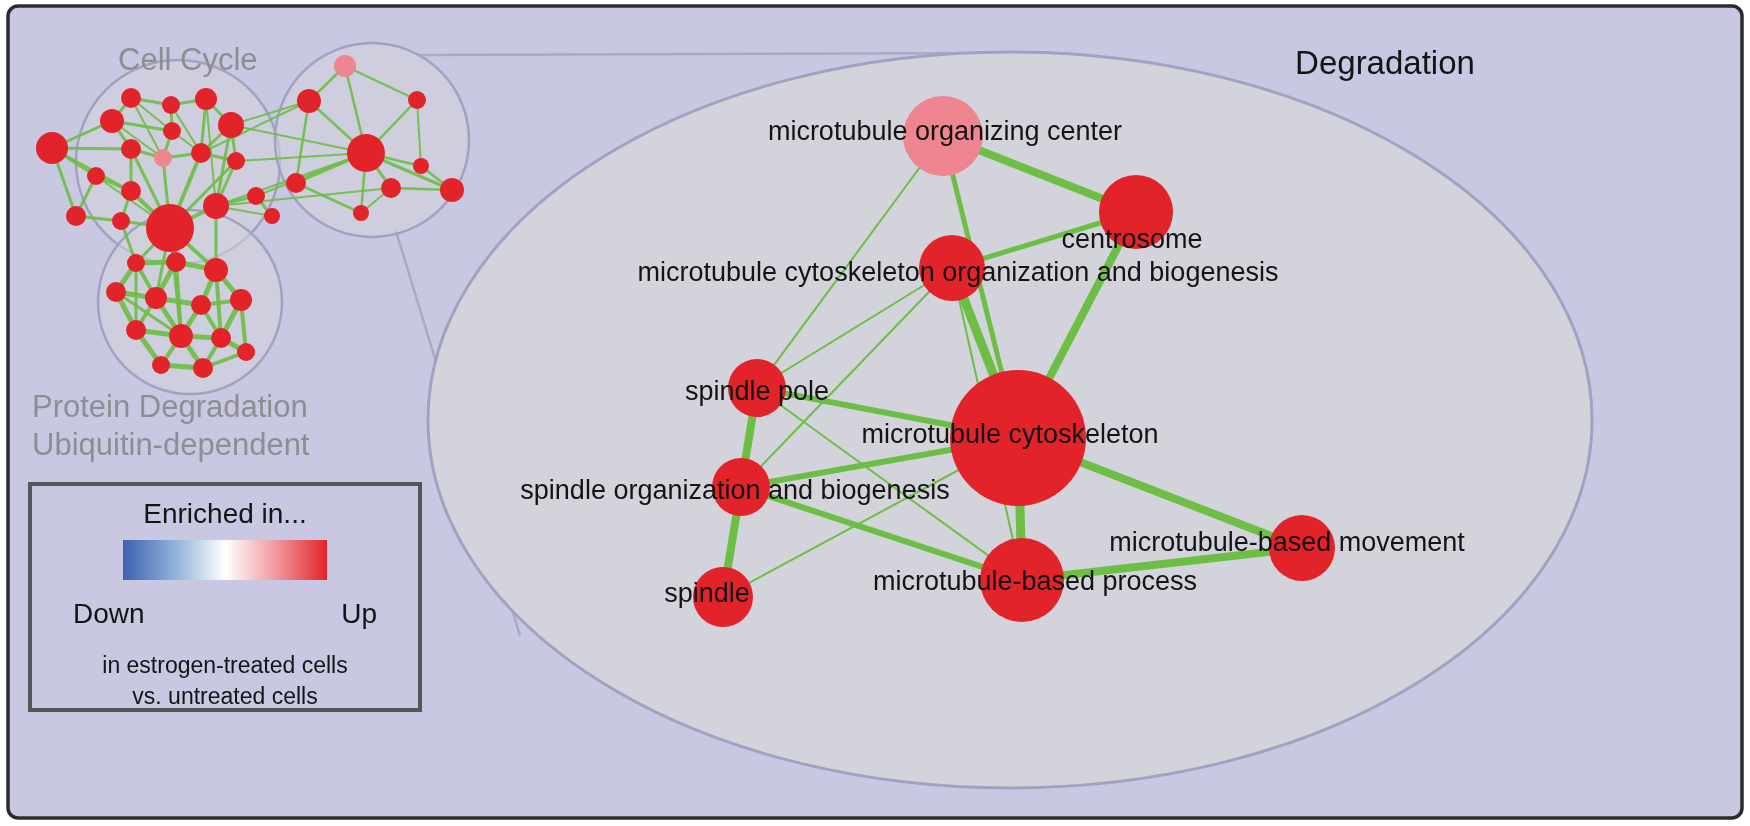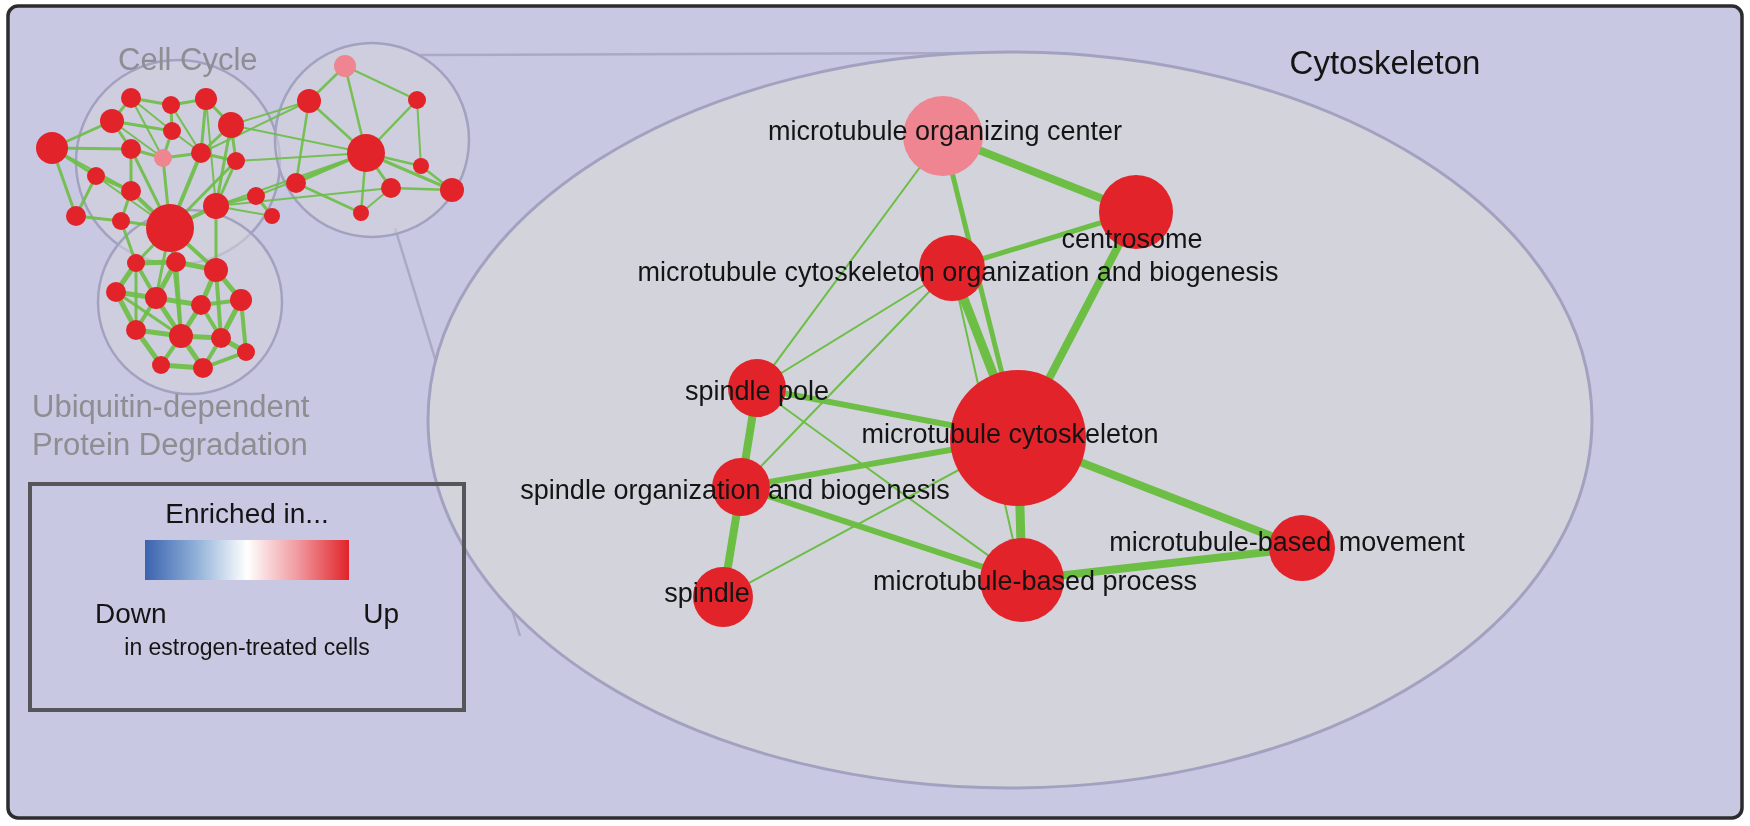--- a/index.html
+++ b/index.html
@@ -5,27 +5,27 @@
   html,body{margin:0;padding:0;background:#ffffff;}
   .stage{position:relative;width:1750px;height:826px;overflow:hidden;
          font-family:"Liberation Sans","DejaVu Sans",sans-serif;}
   .stage svg{position:absolute;left:0;top:0;}
   .overlay{position:absolute;}
   .cluster-label{color:var(--gray-label,#8d8d92);}
   #cell-cycle-label{left:118px;top:42px;font-size:31px;}
   #ubiquitin-label{left:32px;top:388px;font-size:31px;line-height:1.22;}
   #detail-title{left:1253px;top:44px;width:264px;text-align:center;font-size:33px;
                 line-height:1.15;color:var(--text,#141414);}
-  #legend{left:28px;top:482px;width:438px;height:230px;
+  #legend{left:28px;top:482px;width:394px;height:230px;
           border:4px solid var(--legend-border,#55555a);box-sizing:border-box;
           text-align:center;color:var(--text,#141414);}
   .legend-title{margin-top:12px;font-size:28px;}
   .legend-bar{width:204px;height:40px;margin:10px auto 0;}
   .legend-row{width:304px;margin:18px auto 0;display:flex;justify-content:space-between;font-size:28px;}
-  .legend-note{margin-top:2px;font-size:23px;line-height:1.35;}
+  .legend-note{margin-top:20px;font-size:23px;line-height:1.35;}
   .node-label{font-size:27px;fill:var(--text,#141414);}
 </style>
 </head>
 <body>
 
 <div class="stage">
   <svg width="1750" height="826" viewBox="0 0 1750 826">
     <g>
         <rect x="8" y="6" width="1734" height="812" rx="10" fill="#c8c8e2" stroke="#2c2c30" stroke-width="3.5"></rect>
       </g>
@@ -231,32 +231,33 @@
         <text x="735" y="499" text-anchor="middle" class="node-label">spindle organization and biogenesis</text>
         <text x="1287" y="551" text-anchor="middle" class="node-label">microtubule-based movement</text>
         <text x="1035" y="590" text-anchor="middle" class="node-label">microtubule-based process</text>
         <text x="707" y="602" text-anchor="middle" class="node-label">spindle</text>
       </g>
   </svg>
 
   <div class="overlay cluster-label" id="cell-cycle-label">Cell Cycle</div>
 
   <div class="overlay cluster-label" id="ubiquitin-label">
+    <div>Protein Degradation</div>
     <div>Ubiquitin-dependent</div>
-    <div>Protein Degradation</div>
   </div>
 
   <div class="overlay" id="detail-title">
-    <div>Cytoskeleton</div>
+    <div>Degradation</div>
   </div>
 
   <div class="overlay" id="legend">
     <div class="legend-title">Enriched in...</div>
     <div class="legend-bar" style="background: linear-gradient(90deg, rgb(59, 99, 175), rgb(143, 176, 216), rgb(255, 255, 255), rgb(240, 153, 159), rgb(226, 35, 42));"></div>
     <div class="legend-row">
       <span>Down</span>
       <span>Up</span>
     </div>
     <div class="legend-note">
       <div>in estrogen-treated cells</div>
+      <div>vs. untreated cells</div>
     </div>
   </div>
 </div>
 
 </body></html>

